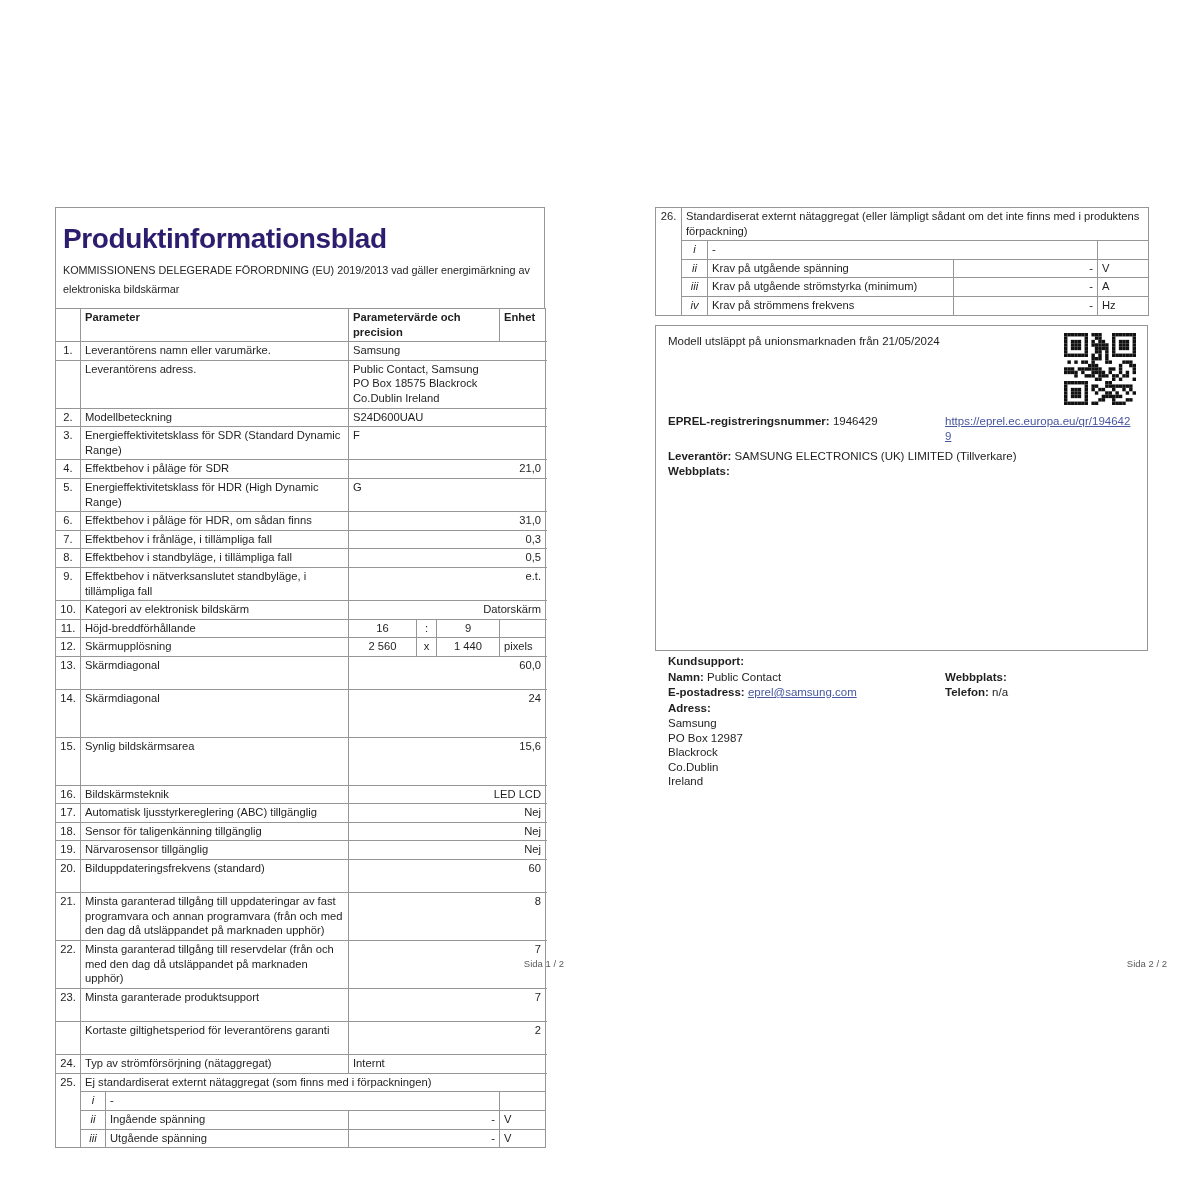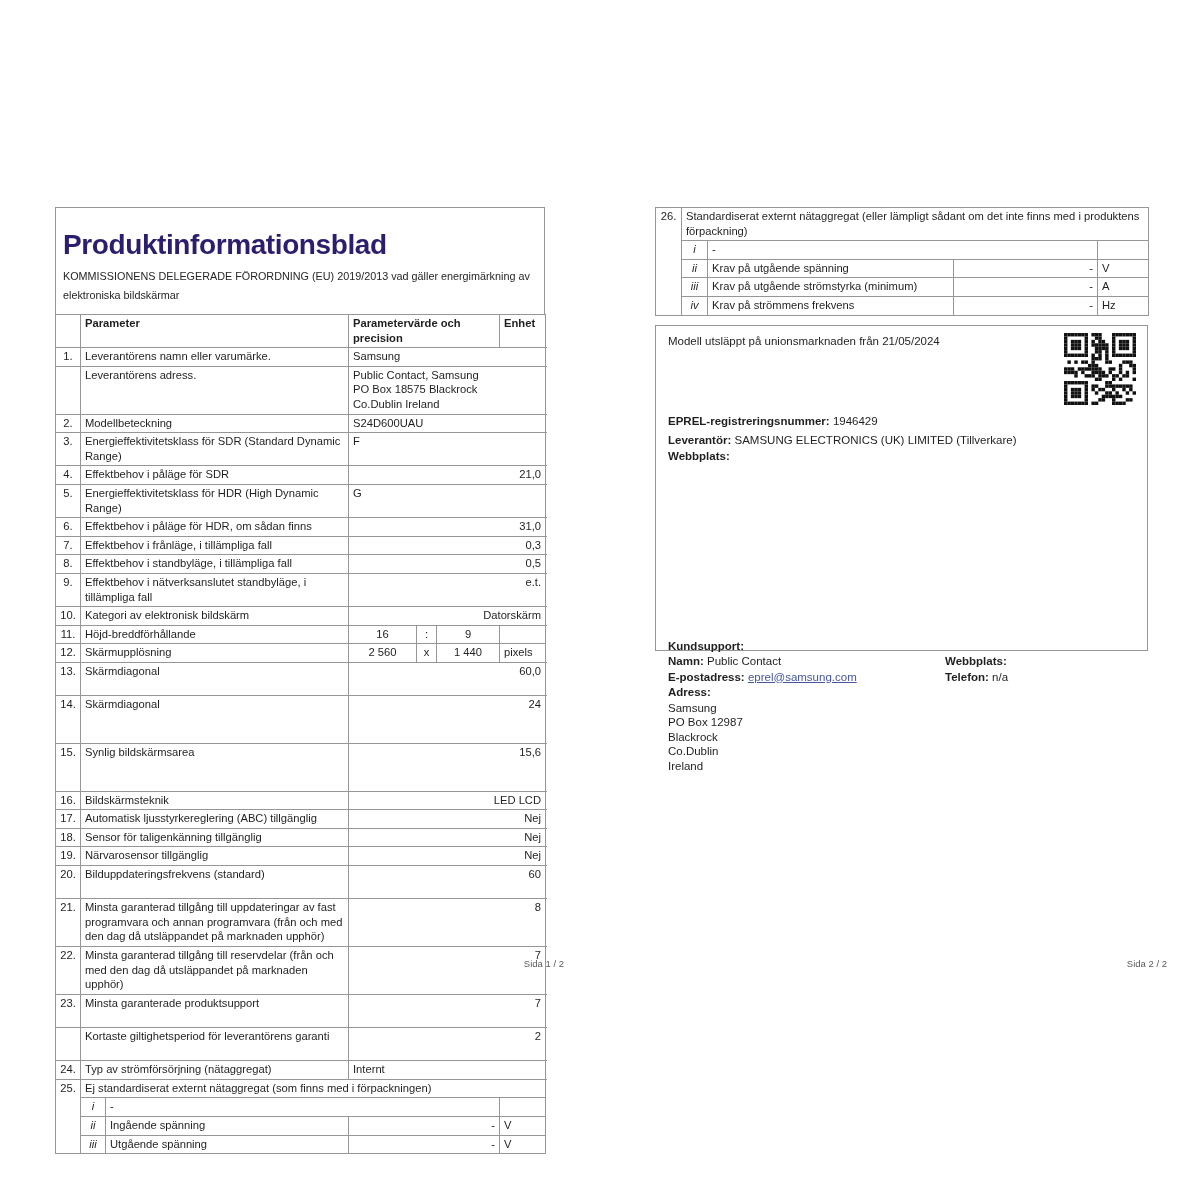--- a/index.html
+++ b/index.html
@@ -4,21 +4,21 @@
 <style>
   html,body{margin:0;padding:0;}
   body{
     width:1200px;height:1200px;background:#ffffff;position:relative;
     font-family:"Liberation Sans", sans-serif;color:#1f1f1f;
     -webkit-font-smoothing:antialiased;
   }
   
   .sheet1{position:absolute;left:55px;top:207px;width:490px;box-sizing:border-box;}
   .sheet-head{border:1px solid #969696;border-bottom:none;padding:6px 7px 9px;box-sizing:border-box;}
-  .doc-title{font-size:28px;font-weight:bold;color:#2d1d6e;margin:16px 0 7px;letter-spacing:-0.4px;line-height:30px;}
+  .doc-title{font-size:28px;font-weight:bold;color:#2d1d6e;margin:10px 0 7px;letter-spacing:-0.4px;line-height:30px;}
   .doc-subtitle{font-size:10.8px;line-height:19px;color:#262626;}
   table.spec{border-collapse:collapse;width:100%;table-layout:fixed;}
   table.spec td{
     border:1px solid #969696;font-size:11.2px;line-height:14.6px;
     padding:1px 4px 2px;vertical-align:top;word-wrap:break-word;overflow:hidden;
   }
   .hdr{font-weight:bold;}
   td.num{text-align:center;padding-right:6px;}
   td.roman{font-style:italic;text-align:center;padding-left:2px;padding-right:2px;}
   td.val{white-space:pre-line;}
@@ -535,20 +535,23 @@
 
   <div class="info-row">
     <div class="info-left">Modell utsläppt på unionsmarknaden från 21/05/2024</div>
   </div>
 
   <div class="info-row eprel-row">
     <div class="info-left">
       <span class="lbl-b">EPREL-registreringsnummer:</span>
       <span>1946429</span>
     </div>
+    <div class="info-right">
+      <a class="link">https://eprel.ec.europa.eu/qr/1946429</a>
+    </div>
   </div>
 
   <div class="info-row supplier-row">
     <div class="info-left">
       <span class="lbl-b">Leverantör:</span>
       <span>SAMSUNG ELECTRONICS (UK) LIMITED (Tillverkare)</span>
     </div>
     <div class="info-right">
       <span class="lbl-b">Webbplats:</span>
     </div>

